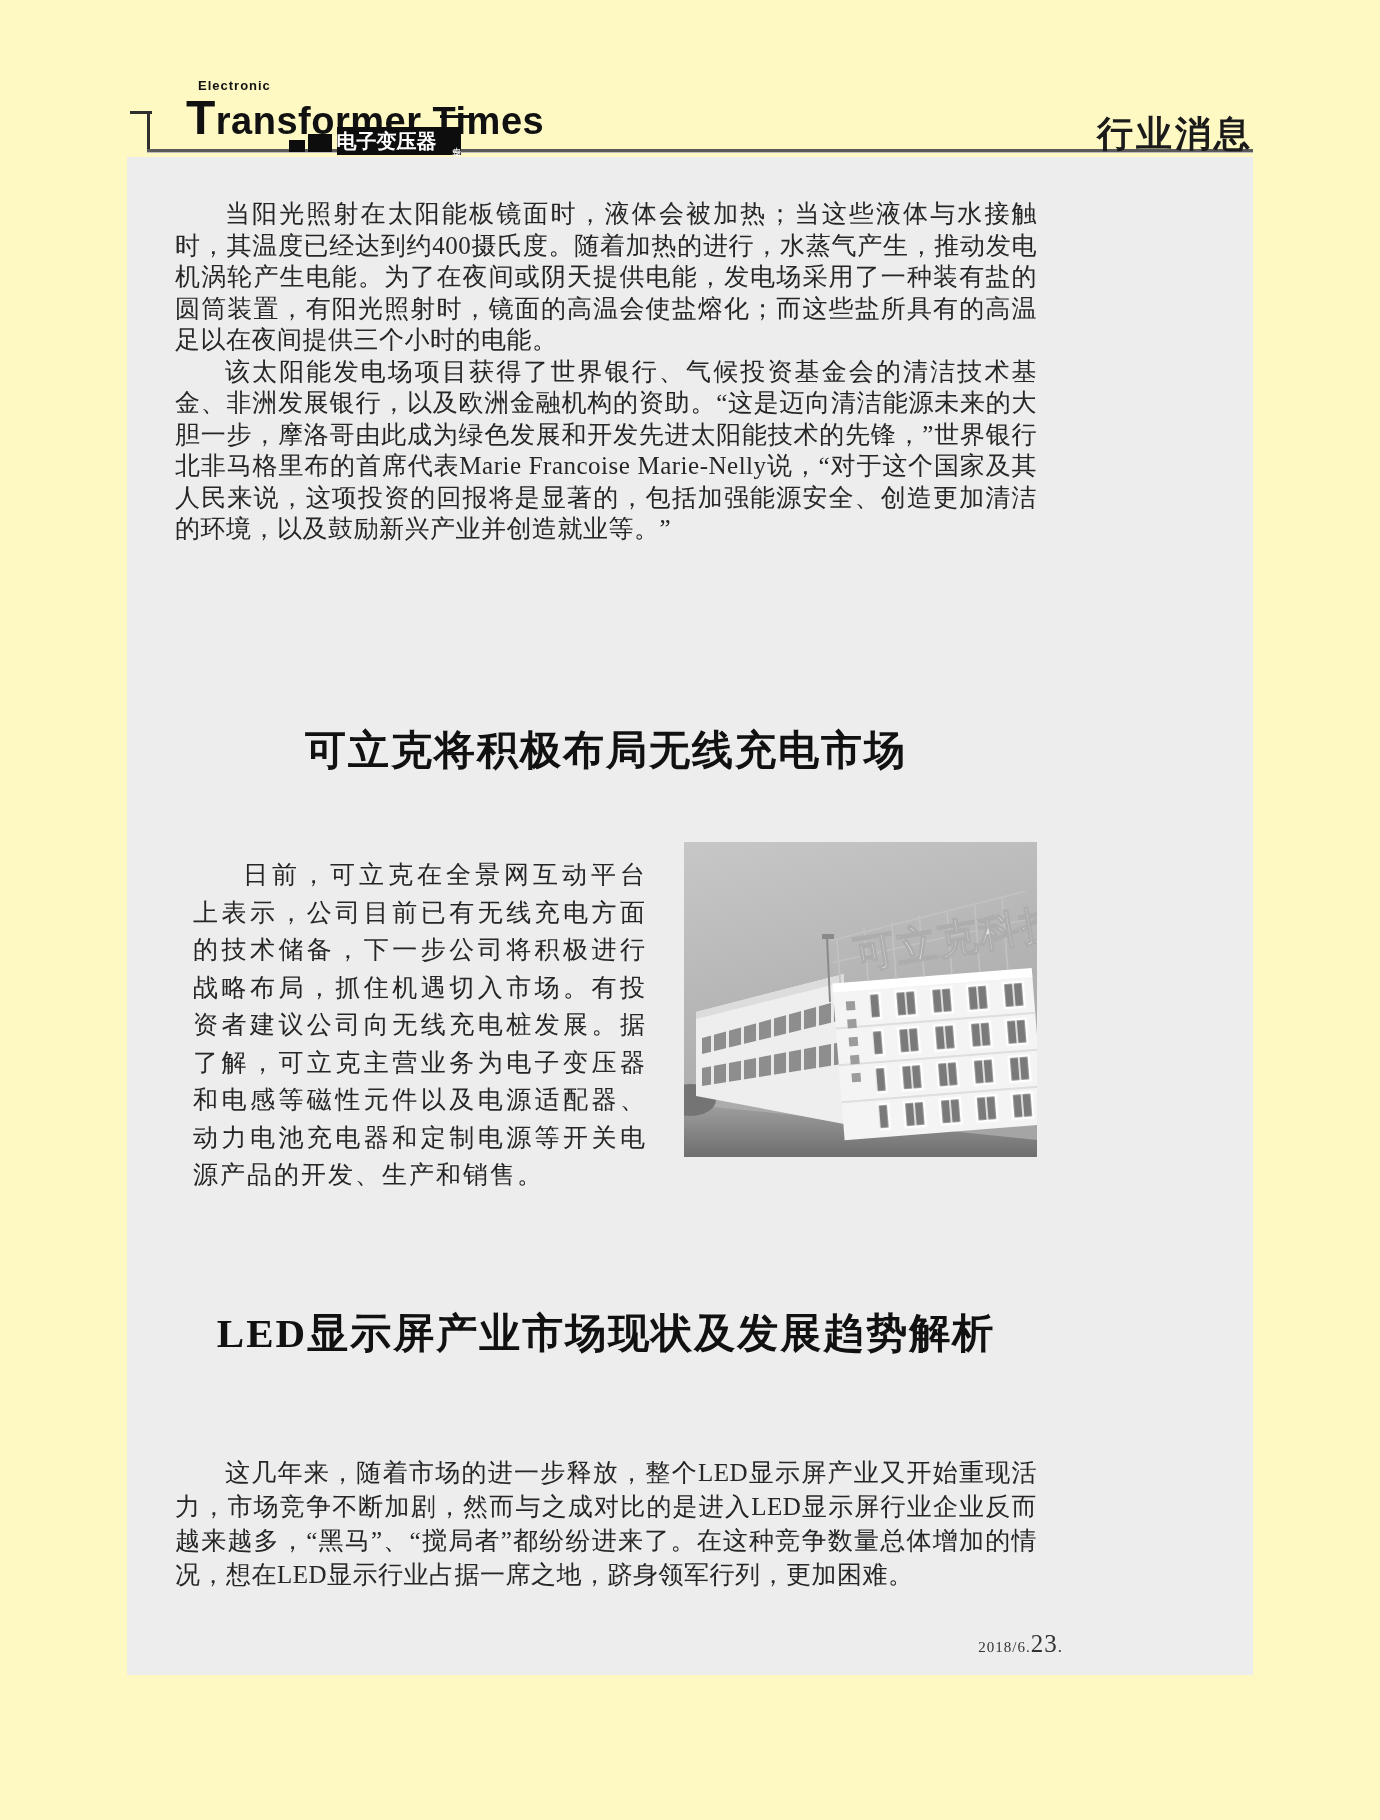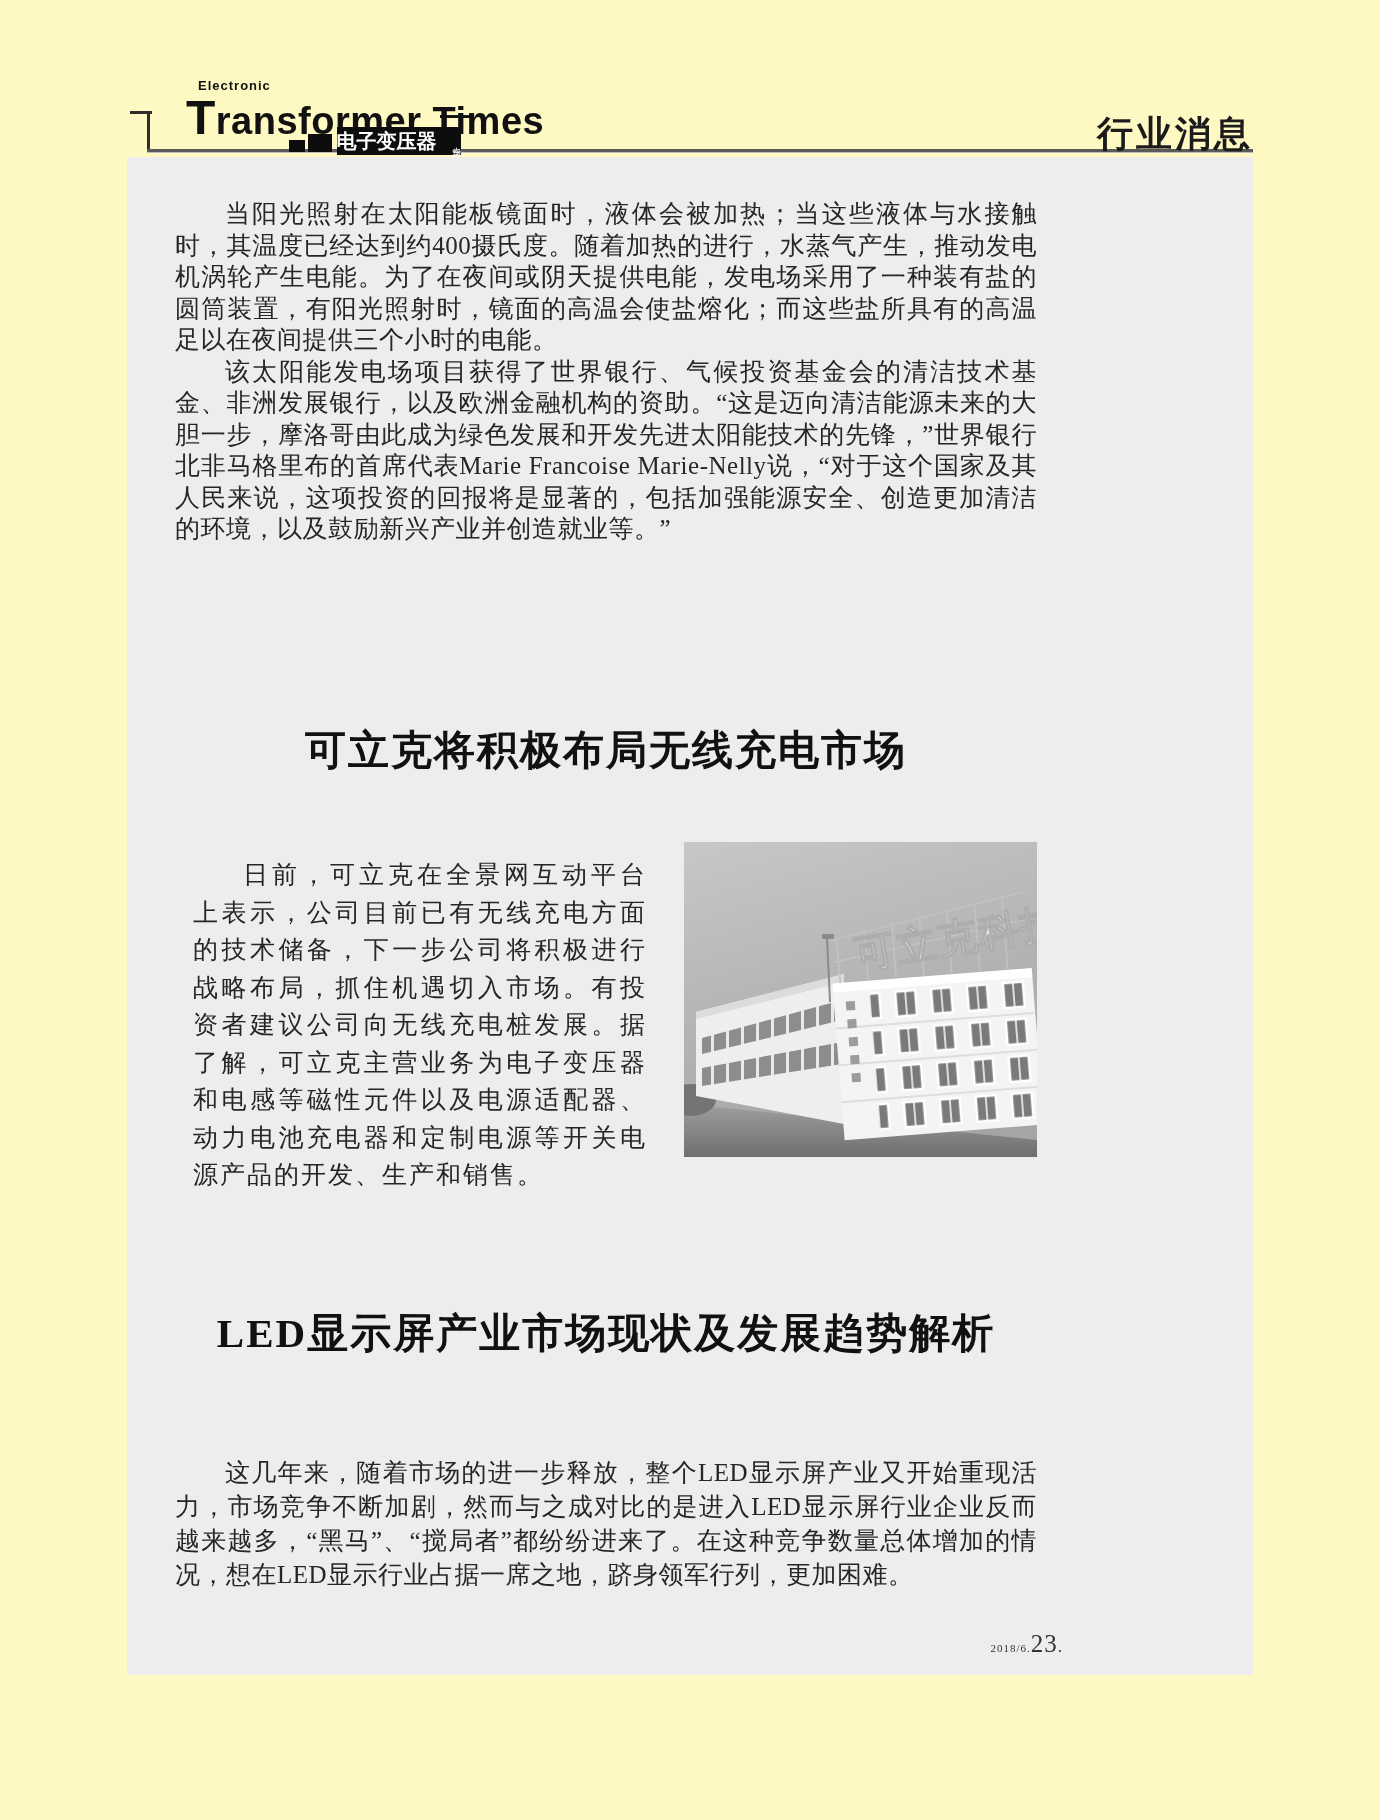--- a/index.html
+++ b/index.html
@@ -31,21 +31,21 @@
   .block { position:absolute; }
   .bodytext { font-size:25px; line-height:31.5px; text-align:justify; letter-spacing:0.5px; }
   .bodytext p { margin:0; text-indent:2em; }
   .headline { font-size:41px; font-weight:bold; color:#111; text-align:center; letter-spacing:2px; white-space:nowrap; }
   .col-text { font-size:25px; line-height:37.5px; letter-spacing:2px; text-align:justify; }
   .col-text p { margin:18px; text-indent:2em; }
   .wide-text { font-size:25px; line-height:34px; text-align:justify; letter-spacing:0.5px; }
   .wide-text p { margin:0; text-indent:2em; }
   .photo { position:absolute; left:557px; top:685px; width:353px; height:315px; }
   .footer { position:absolute; right:191px; top:1473px; color:#333; white-space:nowrap; }
-  .footer .issue { font-size:11px; letter-spacing:1px; }
+  .footer .issue { font-size:15px; letter-spacing:1px; }
   .footer .pageno { font-size:25px; letter-spacing:1px; }
   .footer .period { font-size:17px; }
 </style>
 </head>
 <body>
 
 <div class="page">
 
   <div class="hdr-stub"></div>
   <div class="hdr-vline"></div>

